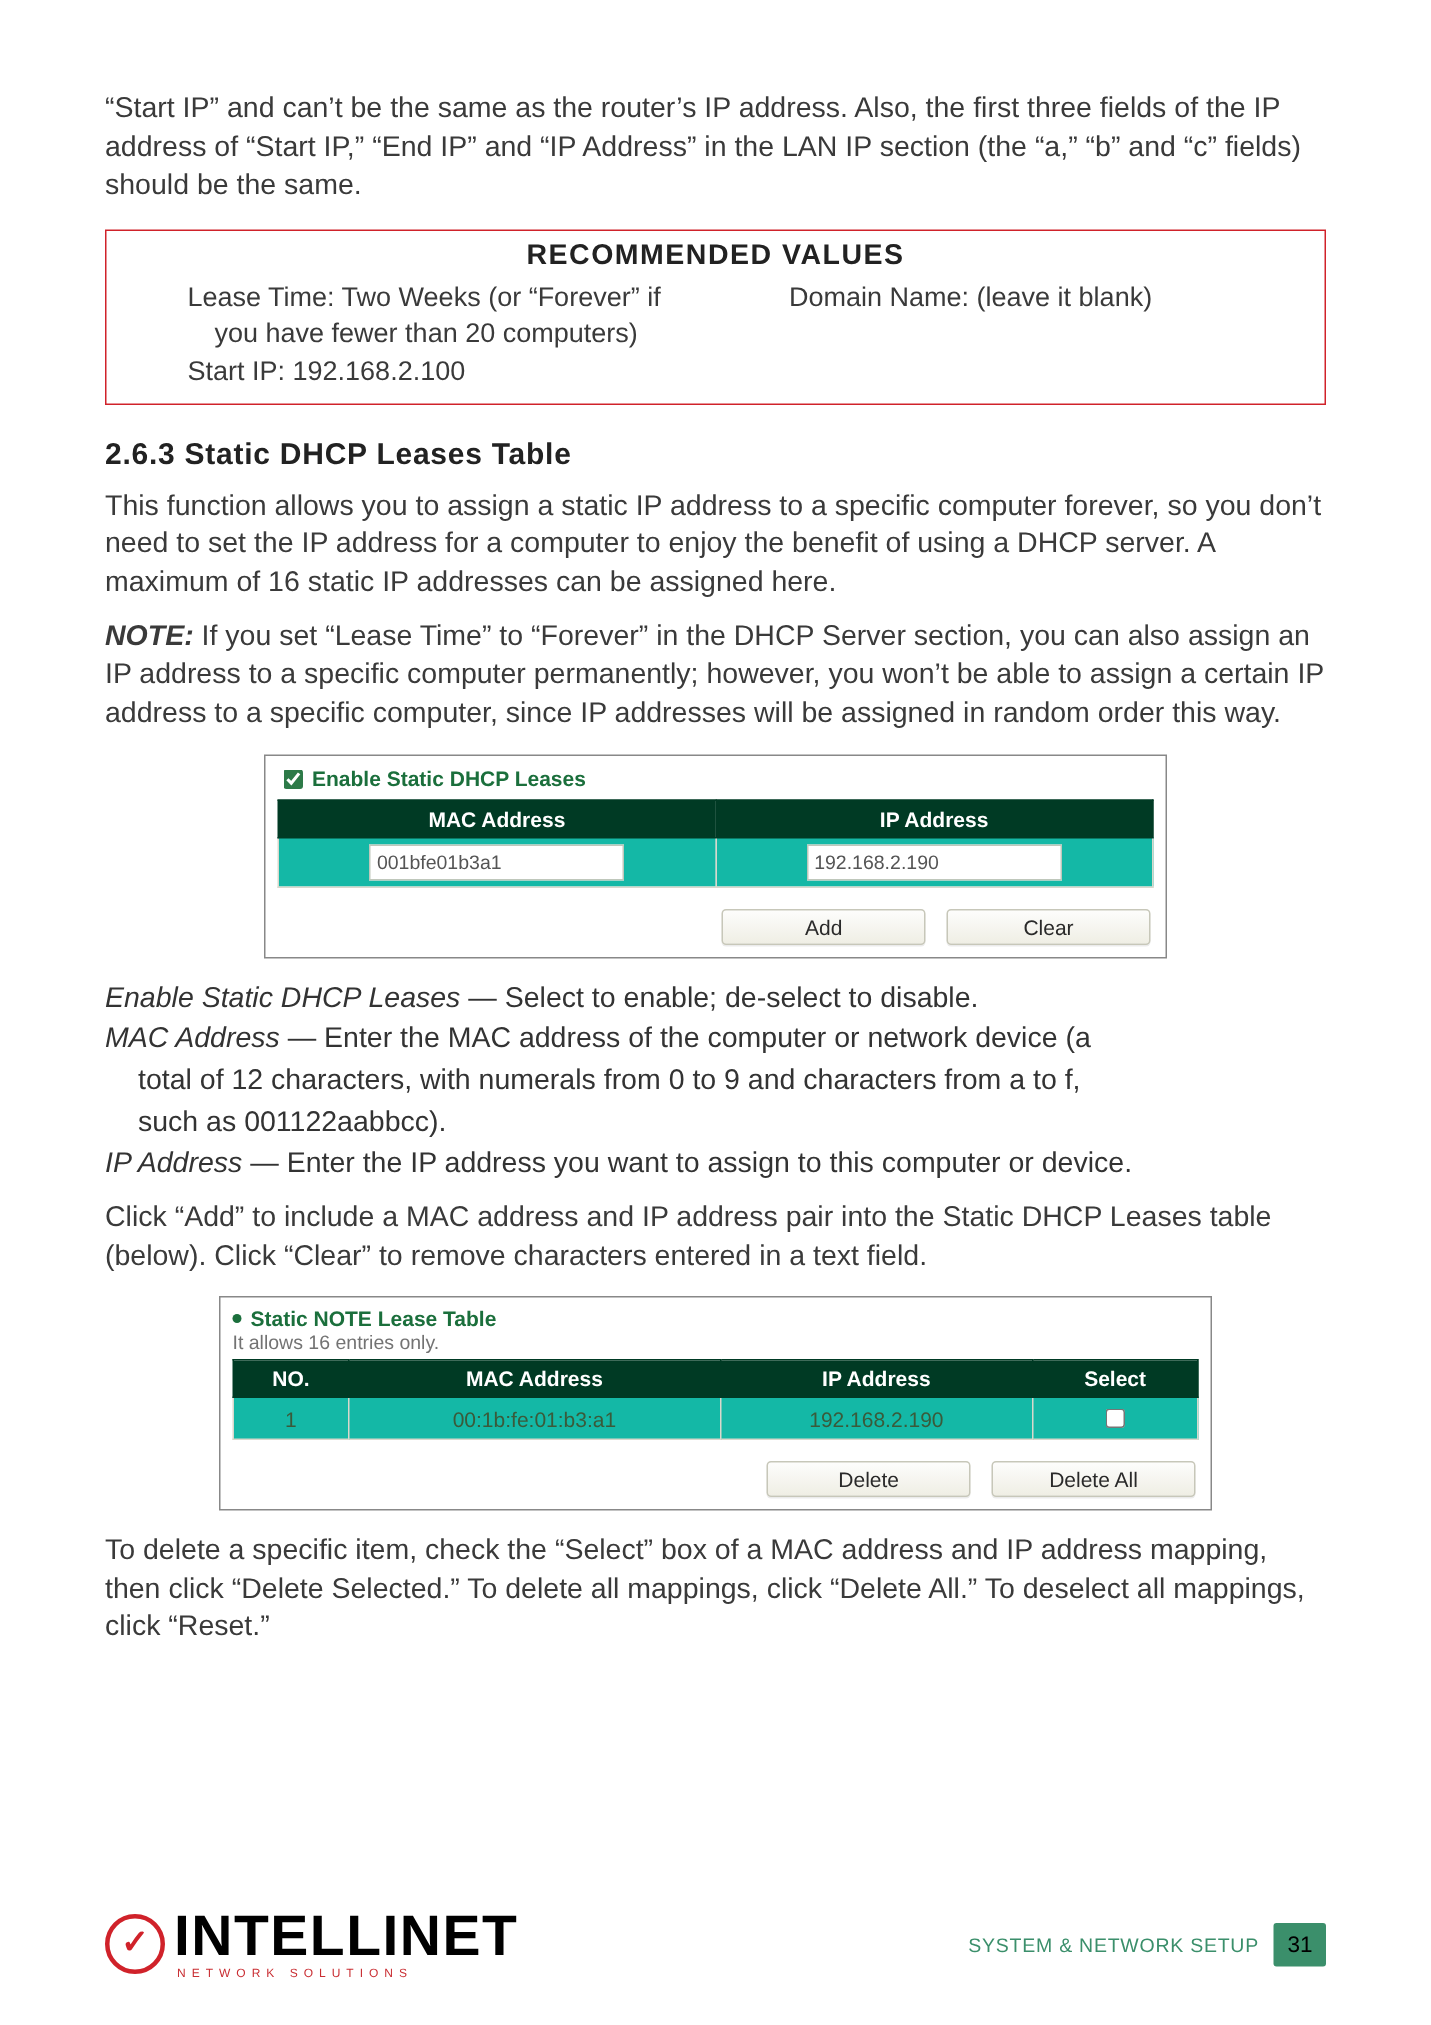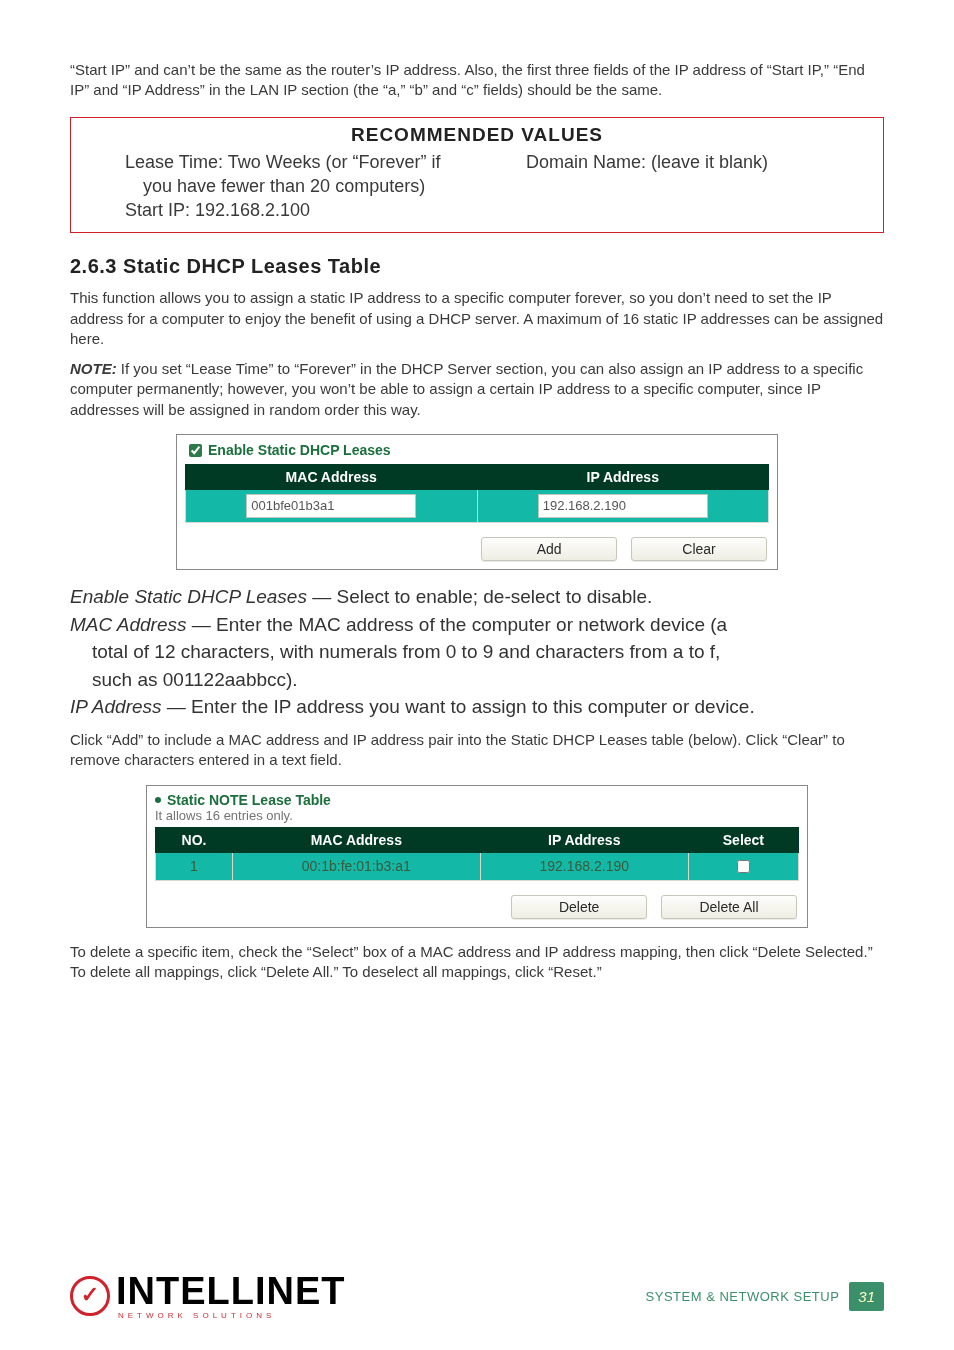--- a/index.html
+++ b/index.html
@@ -10,21 +10,21 @@
     color: #333;
   }
   .page {
     width: 954px;
     min-height: 1350px;
     box-sizing: border-box;
     padding: 60px 70px 30px 70px;
     position: relative;
   }
   .body-text {
-    font-size: 15px;
+    font-size: 19px;
     line-height: 1.35;
     color: #3a3a3a;
   }
   .recommended-box {
     border: 1.5px solid #d0222a;
     margin-top: 16px;
     padding: 0 14px 10px 14px;
   }
   .recommended-title {
     font-family: Arial, Helvetica, sans-serif;
@@ -171,25 +171,24 @@
     padding-left: 2px;
   }
   .page-right { display: flex; align-items: center; gap: 10px; }
   .section-label {
     color: #3b8f6b;
     font-size: 13px;
     letter-spacing: .5px;
   }
   .page-num {
     background: #3b8f6b;
-    color: #fef9c3;
+    color: #000000;
     font-size: 15px;
     padding: 6px 9px;
     border-radius: 2px;
-    font-style: italic;
   }
 </style>
 </head>
 <body>
 
 <div class="page">
 
   <div class="body-text">“Start IP” and can’t be the same as the router’s IP address. Also, the first three fields of the IP address of “Start IP,” “End IP” and “IP Address” in the LAN IP section (the “a,” “b” and “c” fields) should be the same.</div>
 
   <div class="recommended-box">

